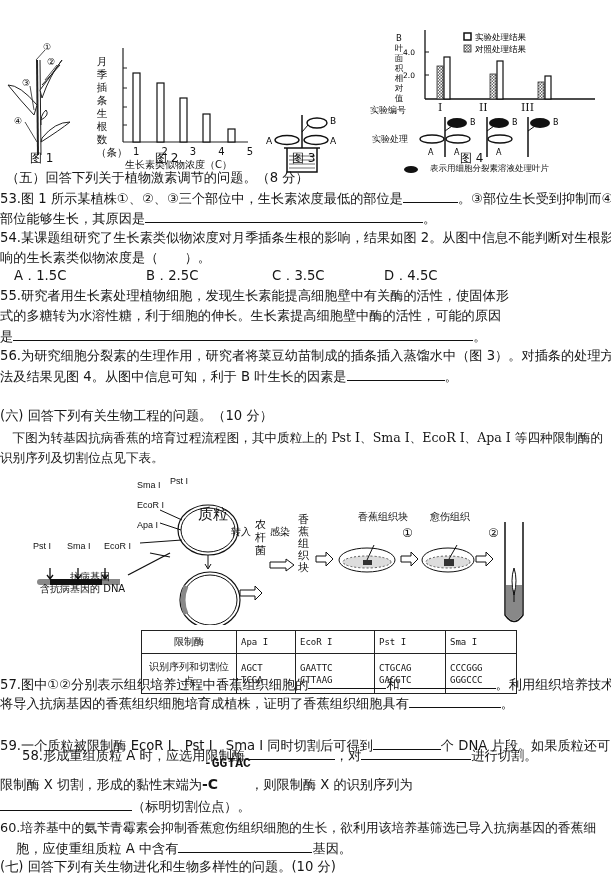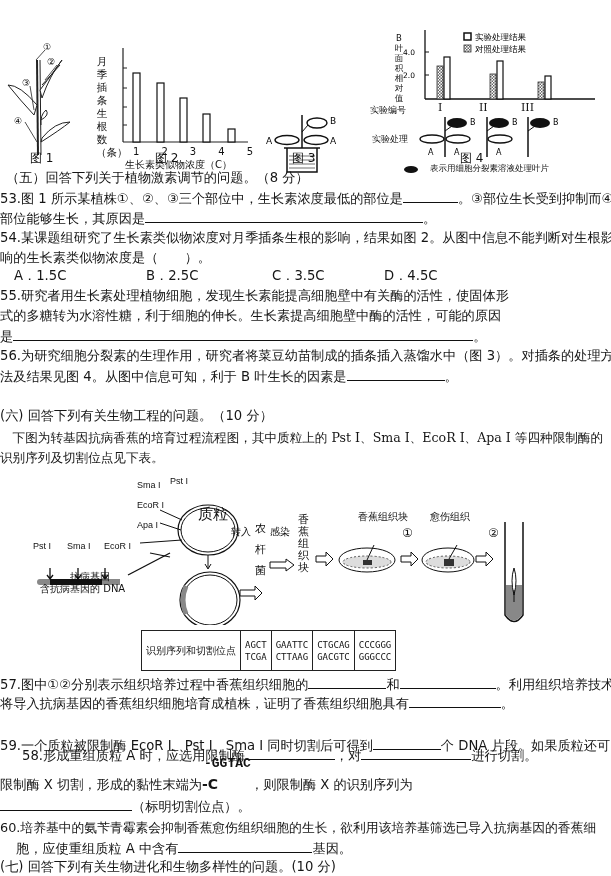--- a/index.html
+++ b/index.html
@@ -190,21 +190,21 @@
   <path d="M175 74 L178 79 L181 74" stroke="#111" fill="none"></path>
   <ellipse cx="180" cy="110" rx="30" ry="28" fill="#fff" stroke="#111" stroke-width="1.2"></ellipse>
   <ellipse cx="180" cy="110" rx="27" ry="25" fill="none" stroke="#111" stroke-width="1"></ellipse>
   <path d="M156 96 Q150 110 156 124" stroke="#888" stroke-width="5" fill="none"></path>
   <path d="M210 100 L225 100 L225 96 L232 103 L225 110 L225 106 L210 106 Z" fill="#fff" stroke="#111"></path>
 </svg>
 <div class="abs" style="left:70px;top:570px;font-size:10px;">抗病基因</div>
 <div class="abs" style="left:40px;top:582px;font-size:10px;">含抗病基因的 DNA</div>
 <div class="abs" style="left:198px;top:505px;font-size:15px;">质粒</div>
 <div class="abs" style="left:231px;top:525px;font-size:10px;">转入</div>
-<div class="abs" style="left:255px;top:518px;width:12px;font-size:11px;line-height:21px;">农杆菌</div>
+<div class="abs" style="left:255px;top:518px;width:12px;font-size:11px;line-height:13px;">农杆菌</div>
 <div class="abs" style="left:270px;top:525px;font-size:10px;">感染</div>
 <svg class="abs" style="left:268px;top:558px" width="30" height="14">
   <path d="M2 4 L18 4 L18 1 L26 7 L18 13 L18 10 L2 10 Z" fill="#fff" stroke="#111"></path>
 </svg>
 <div class="abs" style="left:298px;top:514px;width:12px;font-size:11px;line-height:12px;">香蕉组织块</div>
 
 <svg class="abs" style="left:312px;top:540px" width="200" height="60">
   <path d="M4 16 L14 16 L14 12 L21 19 L14 26 L14 22 L4 22 Z" fill="#fff" stroke="#111"></path>
   <ellipse cx="55" cy="20" rx="28" ry="12" fill="#fff" stroke="#111"></ellipse>
   <ellipse cx="55" cy="22" rx="24" ry="6" fill="#ddd" stroke="#555" stroke-dasharray="2 2"></ellipse>
@@ -223,20 +223,27 @@
   <path d="M14 48 Q10 60 14 75 Q18 60 14 48" fill="#fff" stroke="#111"></path>
   <line x1="14" y1="70" x2="14" y2="82" stroke="#111"></line>
 </svg>
 <div class="abs" style="left:358px;top:510px;font-size:10px;">香蕉组织块</div>
 <div class="abs" style="left:430px;top:510px;font-size:10px;">愈伤组织</div>
 <div class="abs" style="left:402px;top:526px;font-size:12px;">①</div>
 <div class="abs" style="left:488px;top:526px;font-size:12px;">②</div>
 
 <table class="enz">
   <tbody>
+      <tr>
+    <td style="width:86px;text-align:center;">限制酶</td>
+    <td style="width:50px;" class="seq">Apa I</td>
+    <td style="width:70px;" class="seq">EcoR I</td>
+    <td style="width:62px;" class="seq">Pst I</td>
+    <td style="width:62px;" class="seq">Sma I</td>
+  </tr>
   <tr style="height:40px;">
     <td style="text-align:center;font-size:10px;line-height:14px;">识别序列和切割位点</td>
     <td class="seq">
           <div>AGCT</div>
           <div>TCGA</div>
         </td>
     <td class="seq">
           <div>GAATTC</div>
           <div>CTTAAG</div>
         </td>

